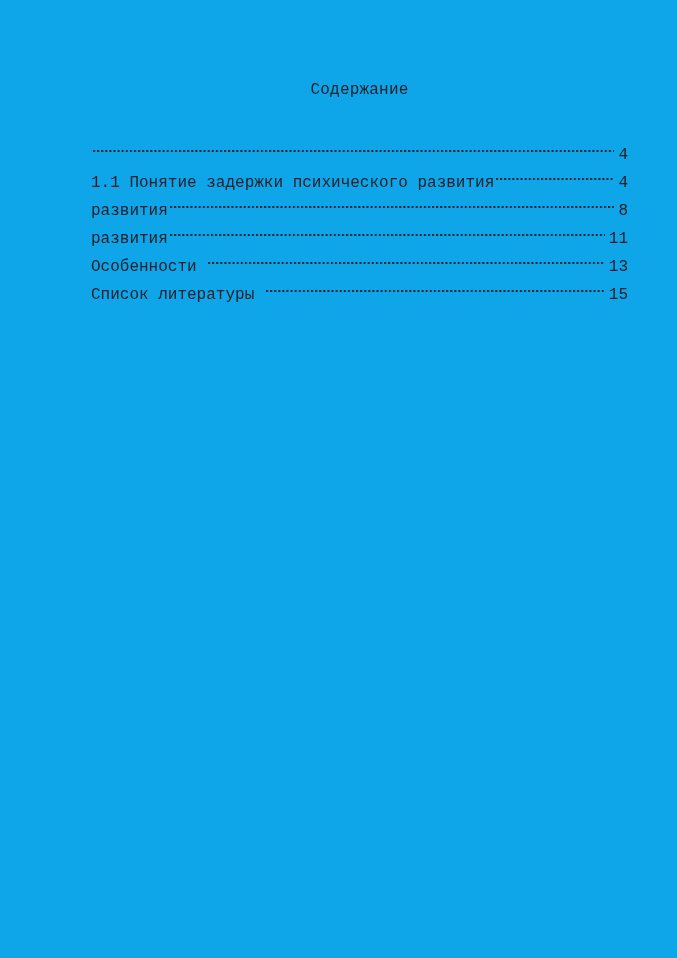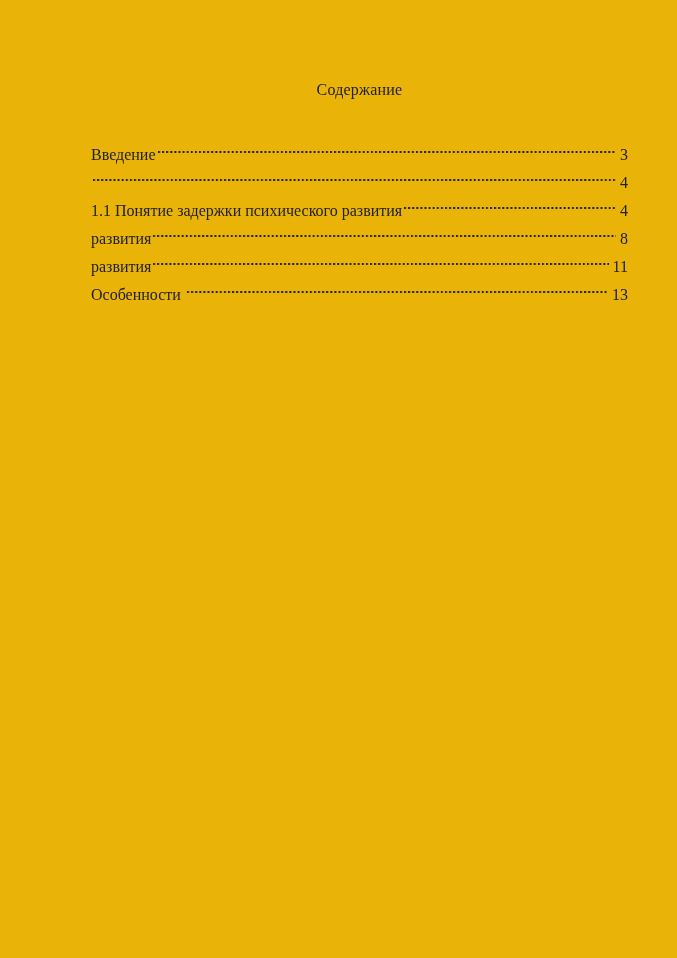--- a/index.html
+++ b/index.html
@@ -11,21 +11,22 @@
     width: 677px;
     height: 958px;
     position: relative;
     overflow: hidden;
     font-family: "Liberation Serif", "DejaVu Serif", serif;
     color: #21212a;
   }
   .page {
     position: absolute;
     inset: 0;
-    background: #eab308;
+    background: #0ea5e9;
+    font-family: Liberation Mono, monospace;
   }
   .doc-title {
     position: absolute;
     top: 80px;
     left: 91px;
     width: 537px;
     margin: 0;
     font-size: 16px;
     font-weight: 400;
     line-height: 20px;
@@ -74,25 +75,20 @@
 </style>
 </head>
 <body>
 
 <div class="page">
 
   <h1 class="doc-title">Содержание</h1>
 
   <div class="toc">
 
-    <div class="toc-row">
-      <span class="toc-label">Введение</span>
-      <span class="leader"></span>
-      <span class="toc-page">3</span>
-    </div>
 
     <div class="toc-row">
       <span class="leader"></span>
       <span class="toc-page">4</span>
     </div>
 
     <div class="toc-row">
       <span class="toc-label">1.1 Понятие задержки психического развития</span>
       <span class="leader"></span>
       <span class="toc-page">4</span>
@@ -110,15 +106,20 @@
       <span class="leader"></span>
       <span class="toc-page">11</span>
     </div>
 
     <div class="toc-row">
       <span class="toc-label">Особенности </span>
       <span class="leader"></span>
       <span class="toc-page">13</span>
     </div>
 
+    <div class="toc-row">
+      <span class="toc-label">Список литературы </span>
+      <span class="leader"></span>
+      <span class="toc-page">15</span>
+    </div>
 
   </div>
 </div>
 
 </body></html>

